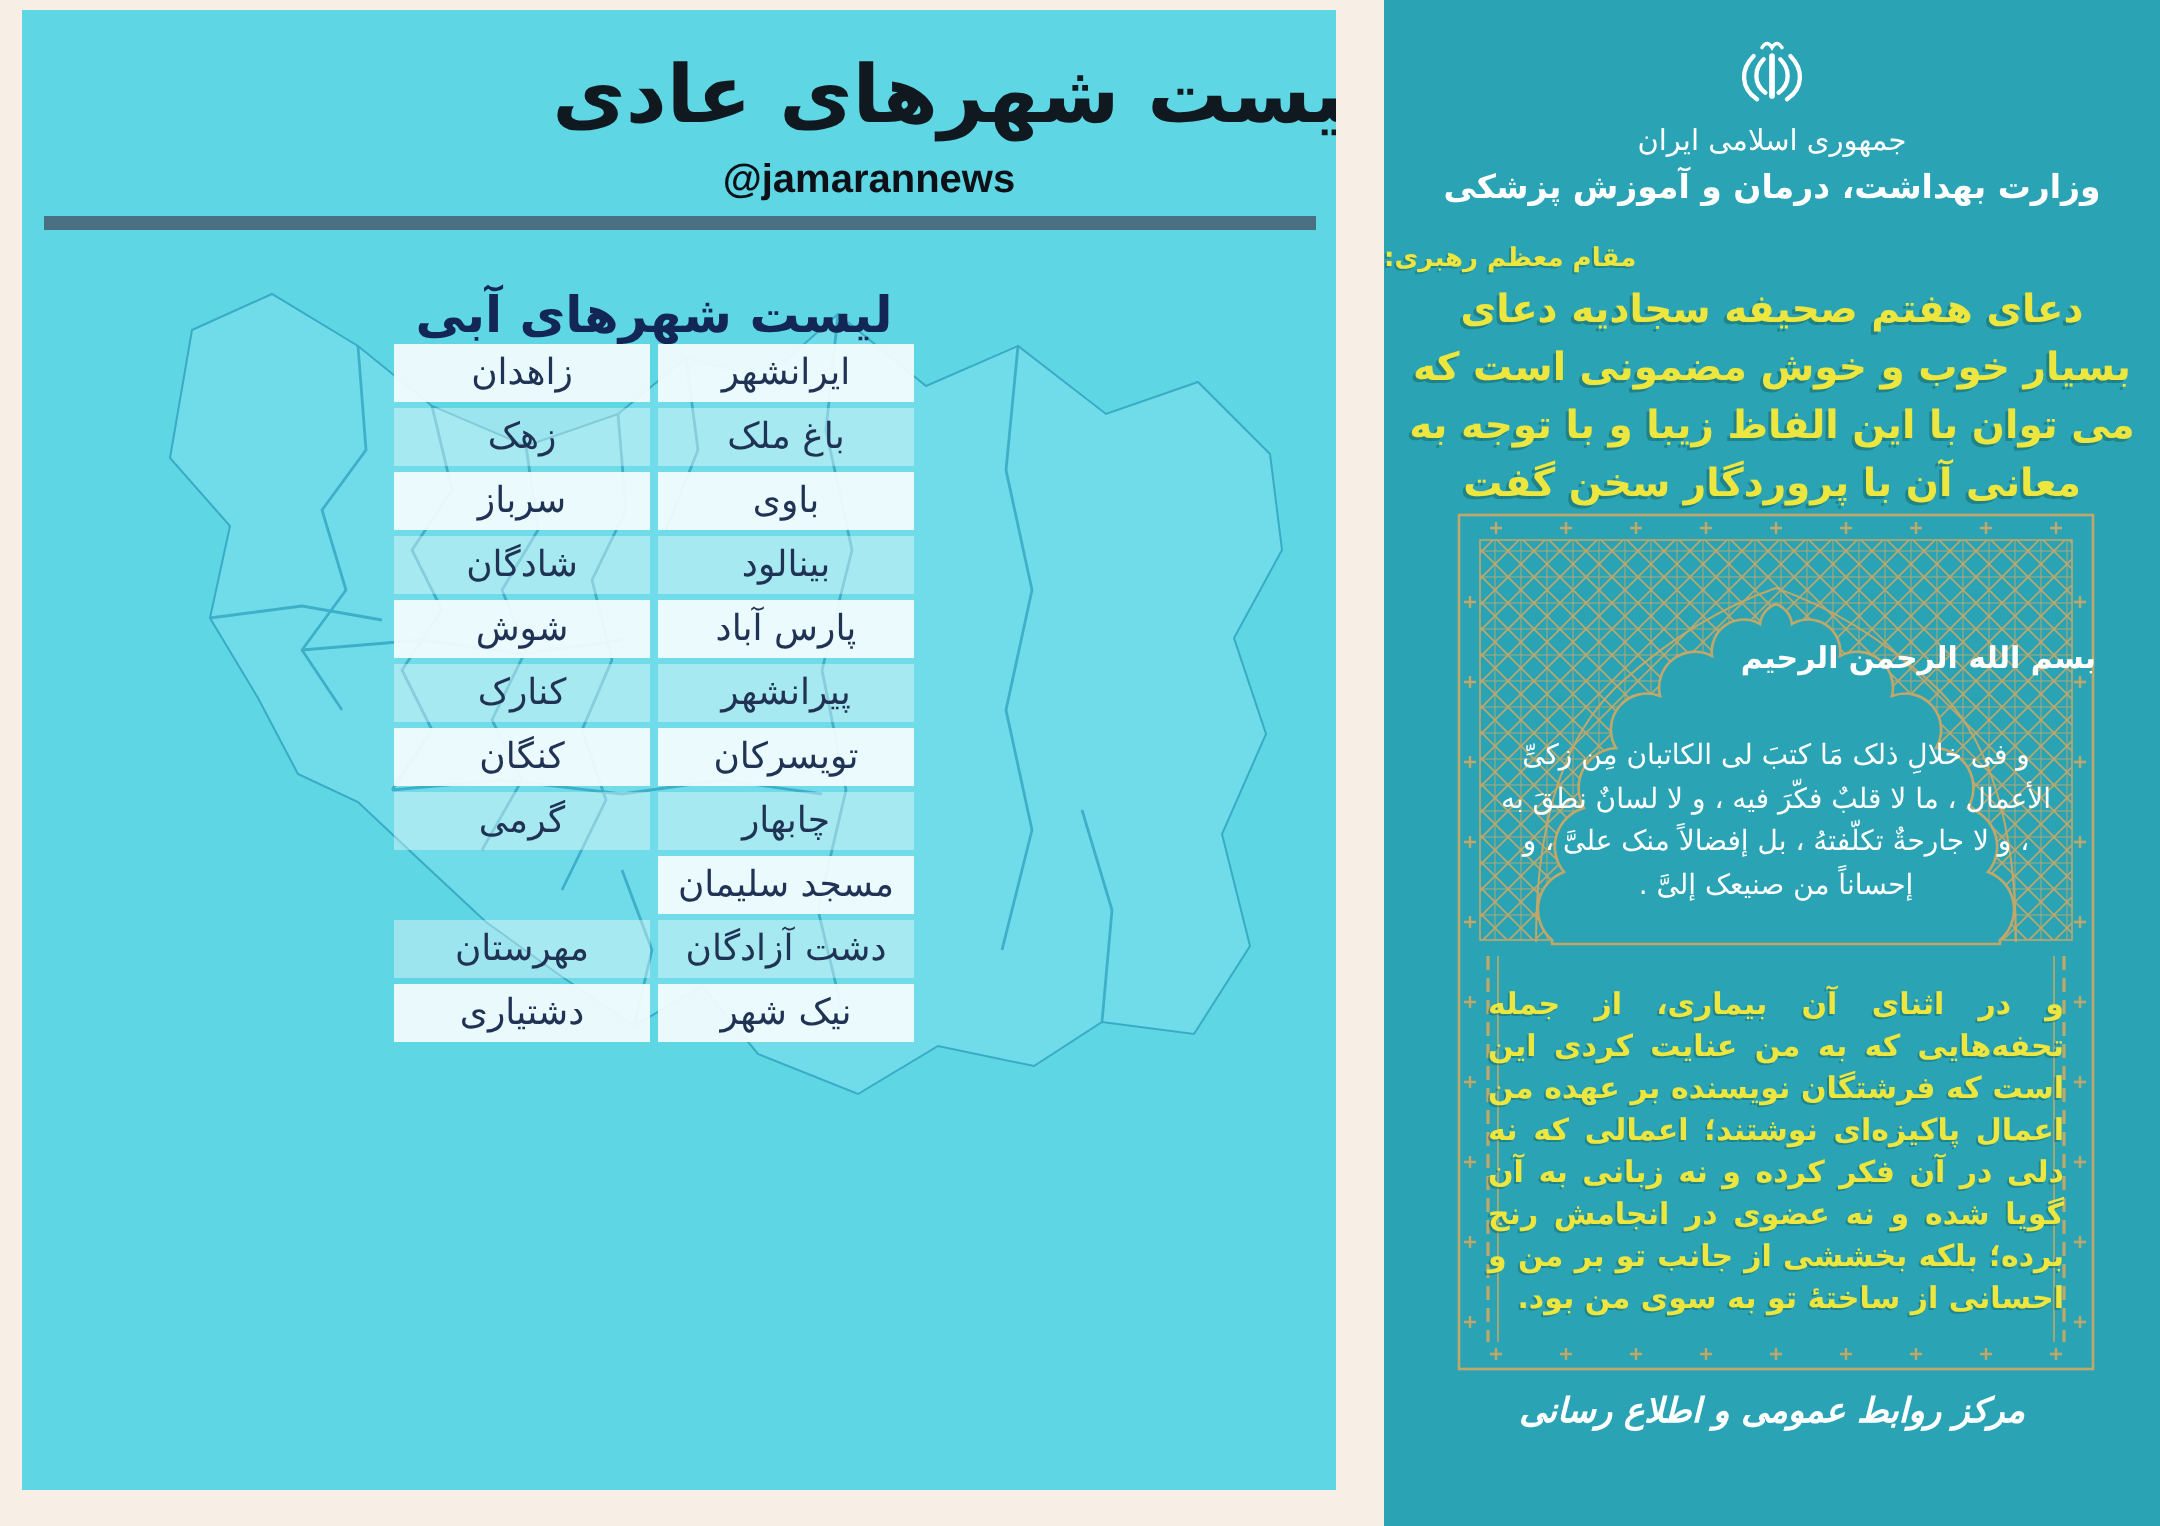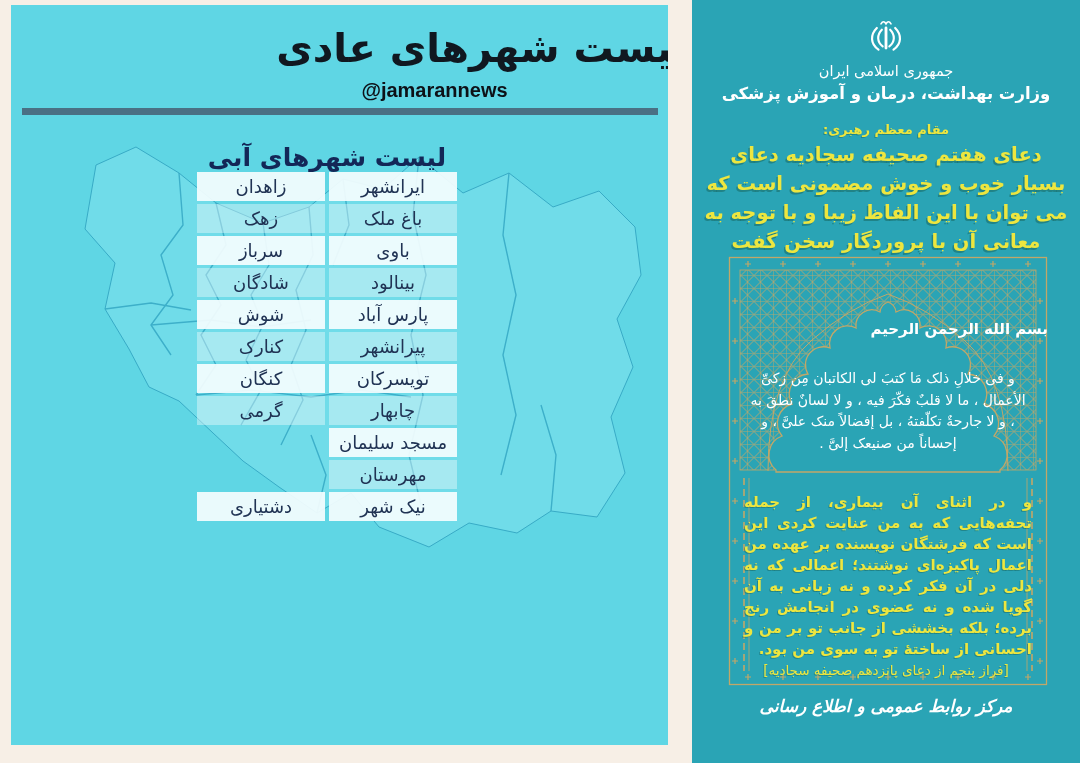--- a/index.html
+++ b/index.html
@@ -27,21 +27,21 @@
   .trow{display:grid;grid-template-columns:1fr 1fr;gap:4px;}
   .tcell{height:29px;line-height:29px;text-align:center;font-size:18px;color:var(--table-text);
     background:var(--row-light);}
   .trow.alt .tcell{background:var(--row-tint);}
 
   
   .right-panel{position:absolute;left:692px;top:0;width:388px;height:763px;background:var(--right-panel-bg);overflow:hidden;}
   .emblem{position:absolute;top:15px;left:50%;transform:translateX(-50%);}
   .gov1{position:absolute;top:63px;width:100%;text-align:center;color:var(--white);font-size:14.5px;}
   .gov2{position:absolute;top:84px;width:100%;text-align:center;color:var(--white);font-size:16.5px;font-weight:bold;}
-  .attribution{position:absolute;top:122px;width:100%;text-align:center;color:var(--accent-yellow);
+  .attribution{position:absolute;top:122px;width:100%;text-align:left;color:var(--accent-yellow);
     font-size:13px;font-weight:bold;text-shadow:-1px 1px 0 rgba(20,90,80,.4);}
   .quote{position:absolute;top:140px;left:10px;right:10px;text-align:center;color:var(--accent-yellow);
     font-size:19.5px;font-weight:bold;line-height:29px;text-shadow:-1.5px 1.5px 0 rgba(20,90,80,.45);}
   .frame-svg{position:absolute;top:256px;left:36px;}
   .bism{position:absolute;top:320px;left:36px;width:320px;text-align:right;color:var(--white);
     font-size:15px;font-weight:bold;}
   .arabic{position:absolute;top:368px;left:56px;width:280px;text-align:center;color:var(--white);
     font-size:14px;line-height:21.5px;}
   .persian{position:absolute;top:492px;left:52px;width:288px;color:var(--accent-yellow);
     font-size:15px;font-weight:bold;line-height:21px;text-align:justify;text-align-last:right;
@@ -113,20 +113,21 @@
         <div class="tcell">کنگان</div>
       </div>
       <div class="trow alt">
         <div class="tcell">چابهار</div>
         <div class="tcell">گرمی</div>
       </div>
       <div class="trow">
         <div class="tcell">مسجد سلیمان</div>
       </div>
       <div class="trow alt">
+        <div class="tcell">دشت آزادگان</div>
         <div class="tcell">مهرستان</div>
       </div>
       <div class="trow">
         <div class="tcell">نیک شهر</div>
         <div class="tcell">دشتیاری</div>
       </div>
     </div>
   </div>
 </div>
 
@@ -214,15 +215,14 @@
 
     <line x1="16" y1="222" x2="16" y2="415" stroke="var(--frame-gold)" stroke-width="1.6" stroke-dasharray="7 4"></line>
     <line x1="21" y1="222" x2="21" y2="415" stroke="var(--frame-gold)" stroke-width=".8"></line>
     <line x1="304" y1="222" x2="304" y2="415" stroke="var(--frame-gold)" stroke-width="1.6" stroke-dasharray="7 4"></line>
     <line x1="299" y1="222" x2="299" y2="415" stroke="var(--frame-gold)" stroke-width=".8"></line>
   </svg>
 
   <div class="bism">بسم الله الرحمن الرحیم</div>
   <div class="arabic">و فی خلالِ ذلک مَا کتبَ لی الکاتبان مِن زکیِّ الأعمال ، ما لا قلبٌ فکّرَ فیه ، و لا لسانٌ نطقَ به ، و لا جارحةٌ تکلّفتهُ ، بل إفضالاً منک علیَّ ، و إحساناً من صنیعک إلیَّ .</div>
   <div class="persian">و در اثنای آن بیماری، از جمله تحفه‌هایی که به من عنایت کردی این است که فرشتگان نویسنده بر عهده من اعمال پاکیزه‌ای نوشتند؛ اعمالی که نه دلی در آن فکر کرده و نه زبانی به آن گویا شده و نه عضوی در انجامش رنج برده؛ بلکه بخششی از جانب تو بر من و احسانی از ساختهٔ تو به سوی من بود.</div>
-  <div class="source-line">[فراز پنجم از دعای پانزدهم صحیفه سجادیه]</div>
   <div class="footer-sign">مرکز روابط عمومی و اطلاع رسانی</div>
 </div>
 
 </body></html>

